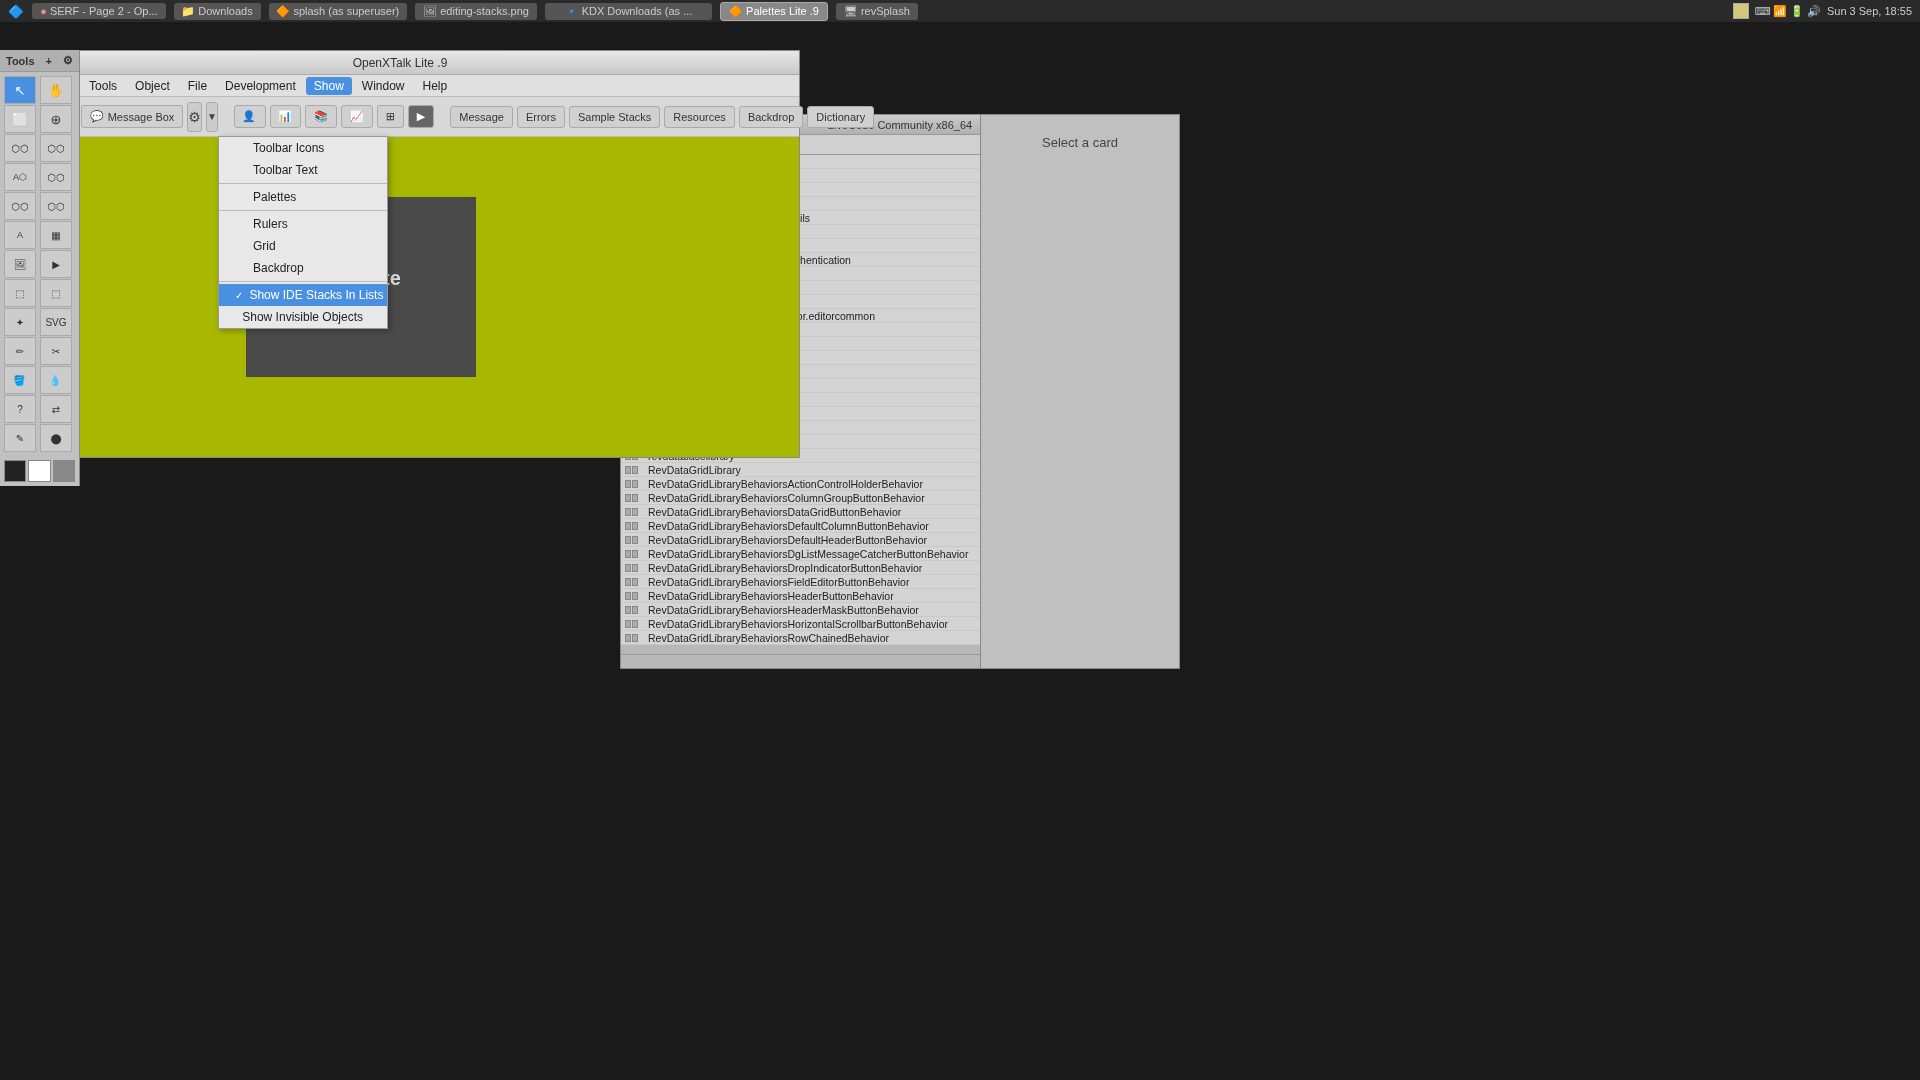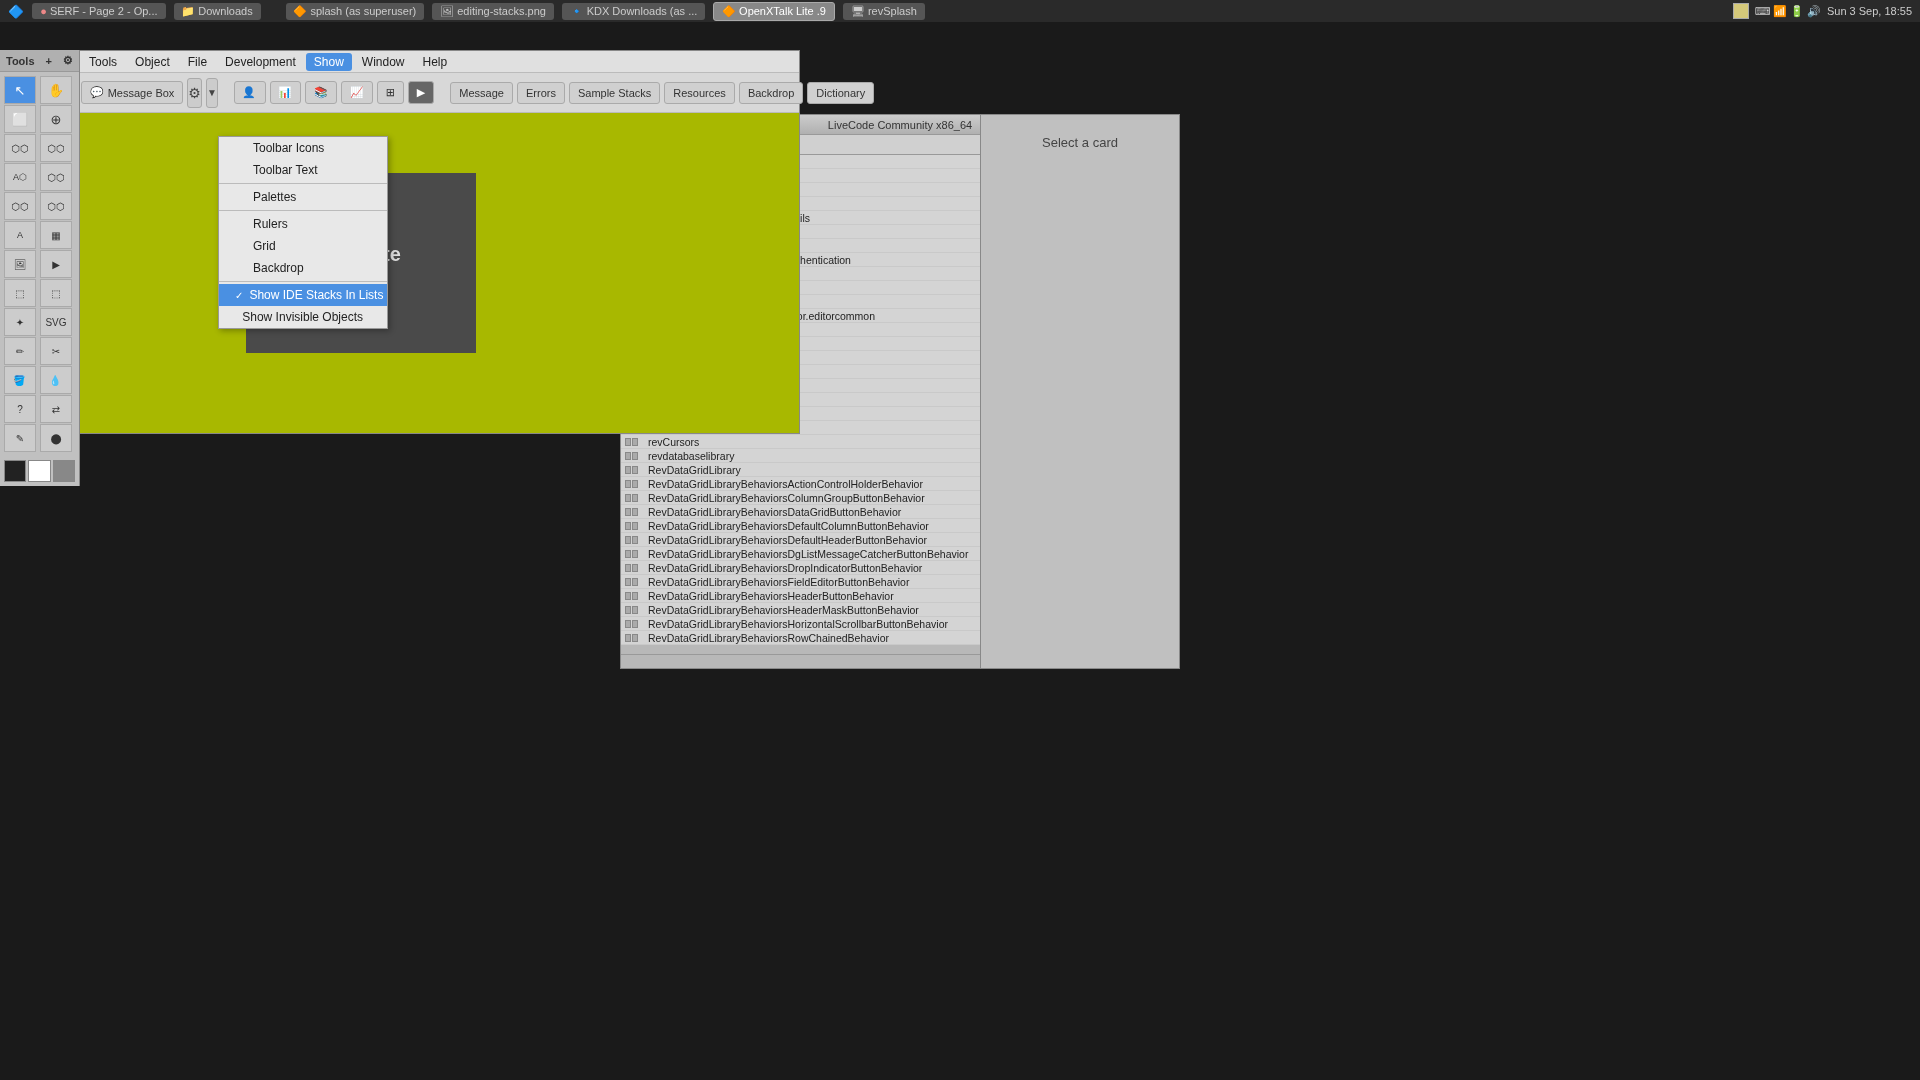--- a/index.html
+++ b/index.html
@@ -334,31 +334,31 @@
 
 <div id="system-bar">
   <div id="system-bar-left">
     <span style="font-size:13px;">🔷</span>
     <span style="background:#555;padding:2px 8px;border-radius:3px;font-size:11px;color:#ccc;">
       <span style="color:#e88;">●</span> SERF - Page 2 - Op...
     </span>
     <span style="background:#555;padding:2px 8px;border-radius:3px;font-size:11px;color:#ccc;">
       📁 Downloads
     </span>
-    <span style="background:#555;padding:2px 8px;border-radius:3px;font-size:11px;color:#ccc;margin-left:17px;">
+    <span style="background:#555;padding:2px 8px;border-radius:3px;font-size:11px;color:#ccc;">
       🔶 splash (as superuser)
     </span>
     <span style="background:#555;padding:2px 8px;border-radius:3px;font-size:11px;color:#ccc;">
       🖼 editing-stacks.png
     </span>
-    <span style="background:#555;padding:2px 8px;border-radius:3px;font-size:11px;color:#ccc;">
+    <span style="background:#555;padding:2px 20px;border-radius:3px;font-size:11px;color:#ccc;">
       🔹 KDX Downloads (as ...
     </span>
     <span style="background:#888;padding:2px 8px;border-radius:3px;font-size:11px;color:#fff;border:1px solid #aaa;">
-      🔶 OpenXTalk Lite .9
+      🔶 Palettes Lite .9
     </span>
     <span style="background:#555;padding:2px 8px;border-radius:3px;font-size:11px;color:#ccc;">
       🖥 revSplash
     </span>
   </div>
   <div id="system-bar-right">
     <span style="width:16px;height:16px;background:#d4c87a;display:inline-block;border:1px solid #aaa;"></span>
     <span>⌨ 📶 🔋 🔊</span>
     <span>Sun 3 Sep, 18:55</span>
   </div>
@@ -401,20 +401,28 @@
 
   <div style="display:flex;padding:4px;gap:2px;justify-content:center;">
     <div style="width:28px;height:22px;background:#222;border:1px solid #888;cursor:pointer;"></div>
     <div style="width:28px;height:22px;background:#fff;border:1px solid #888;cursor:pointer;"></div>
     <div style="width:28px;height:22px;background:#888;border:1px solid #888;cursor:pointer;"></div>
   </div>
 </div>
 
 <div id="main-window">
 
+  <div id="window-titlebar">
+    <div id="window-controls">
+      <div class="win-btn win-btn-red"></div>
+      <div class="win-btn win-btn-yellow"></div>
+      <div class="win-btn win-btn-green"></div>
+    </div>
+    <span id="window-title">OpenXTalk Lite .9</span>
+  </div>
 
   <div id="menubar">
     <span class="menu-item">File</span>
     <span class="menu-item">Edit</span>
     <span class="menu-item">Tools</span>
     <span class="menu-item">Object</span>
     <span class="menu-item">File</span>
     <span class="menu-item">Development</span>
     <span class="menu-item active">Show</span>
     <span class="menu-item">Window</span>

